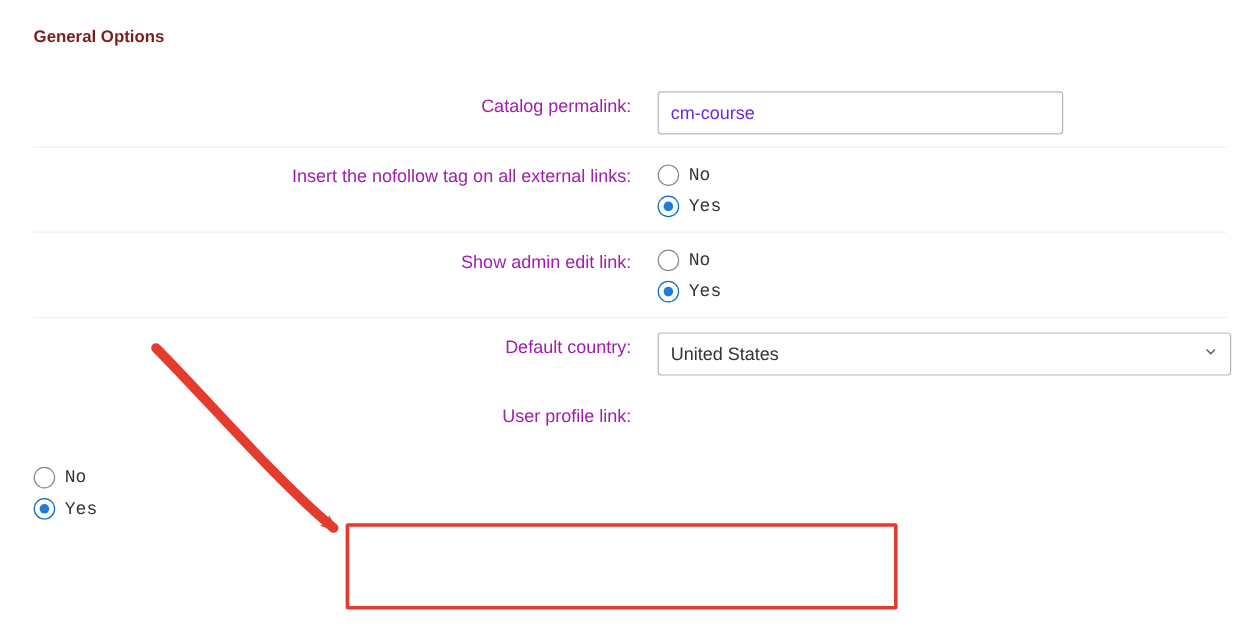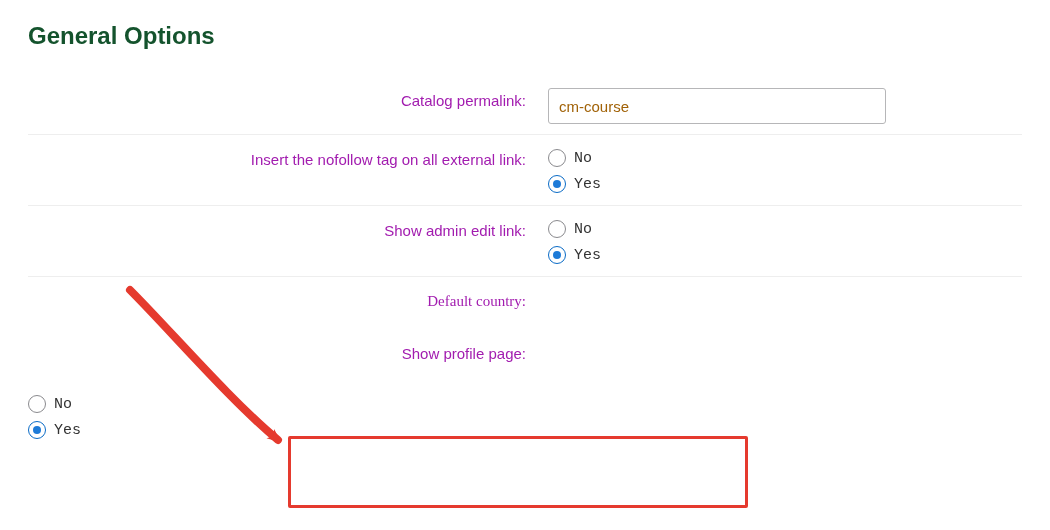--- a/index.html
+++ b/index.html
@@ -7,23 +7,23 @@
       font-family: "Segoe UI", -apple-system, "Helvetica Neue", Arial, sans-serif;
       font-size: 15px;
       color: #333;
       background: #fff;
       width: 1050px;
       height: 530px;
       padding: 22px 28px;
       position: relative;
     }
     h2.section-heading {
-      font-size: 24px;
+      font-size: 14px;
       font-weight: 700;
-      color: #14532d;
+      color: #7f1d1d;
       margin-bottom: 26px;
     }
     .rows { width: 100%; }
     .row {
       display: flex;
       align-items: flex-start;
       border-bottom: 1px solid #eee;
       padding: 10px 0;
       min-height: 52px;
     }
@@ -43,21 +43,21 @@
       gap: 4px;
       padding-top: 2px;
     }
     input.text-input {
       width: 338px;
       height: 36px;
       padding: 6px 10px;
       border: 1px solid #b6b6b8;
       border-radius: 3px;
       font-size: 15px;
-      color: #a16207;
+      color: #6d28d9;
       background: #fff;
     }
     .select-wrap {
       position: relative;
       width: 478px;
       height: 36px;
     }
     .select {
       width: 100%;
       height: 36px;
@@ -137,21 +137,21 @@
 
   <div class="row">
     <div class="spacer-top"></div>
     <div class="label">Catalog permalink:</div>
     <div class="control">
       <input class="text-input" type="text" value="cm-course" style="">
     </div>
   </div>
 
   <div class="row">
-    <div class="label">Insert the nofollow tag on all external link:</div>
+    <div class="label">Insert the nofollow tag on all external links:</div>
     <div class="control">
       <div class="radio-line">
         <span class="radio">
             <span class="dot"></span>
           </span>
         <span class="radio-label">No</span>
       </div>
       <div class="radio-line">
         <span class="radio selected">
             <span class="dot"></span>
@@ -172,26 +172,38 @@
       </div>
       <div class="radio-line">
         <span class="radio selected">
             <span class="dot"></span>
           </span>
         <span class="radio-label">Yes</span>
       </div>
     </div>
   </div>
 
-  <div class="row no-border" style="border-bottom:none;font-family:Liberation Serif, serif;">
+  <div class="row no-border" style="border-bottom:none;">
     <div class="label">Default country:</div>
+    <div class="control">
+      <div class="select-wrap">
+        <div class="select">
+          <span>United States</span>
+        </div>
+        <span class="chev">
+          <svg width="14" height="14" viewBox="0 0 24 24" fill="none" stroke="currentColor" stroke-width="2">
+              <polyline points="6 9 12 15 18 9"></polyline>
+            </svg>
+        </span>
+      </div>
+    </div>
   </div>
 
   <div class="row no-border" style="border-bottom:none;">
-    <div class="label">Show profile page:</div>
+    <div class="label">User profile link:</div>
   </div>
 
   <div class="row no-border" style="border-bottom:none;">
     <div class="control">
       <div class="radio-line">
         <span class="radio">
             <span class="dot"></span>
           </span>
         <span class="radio-label">No</span>
       </div>

